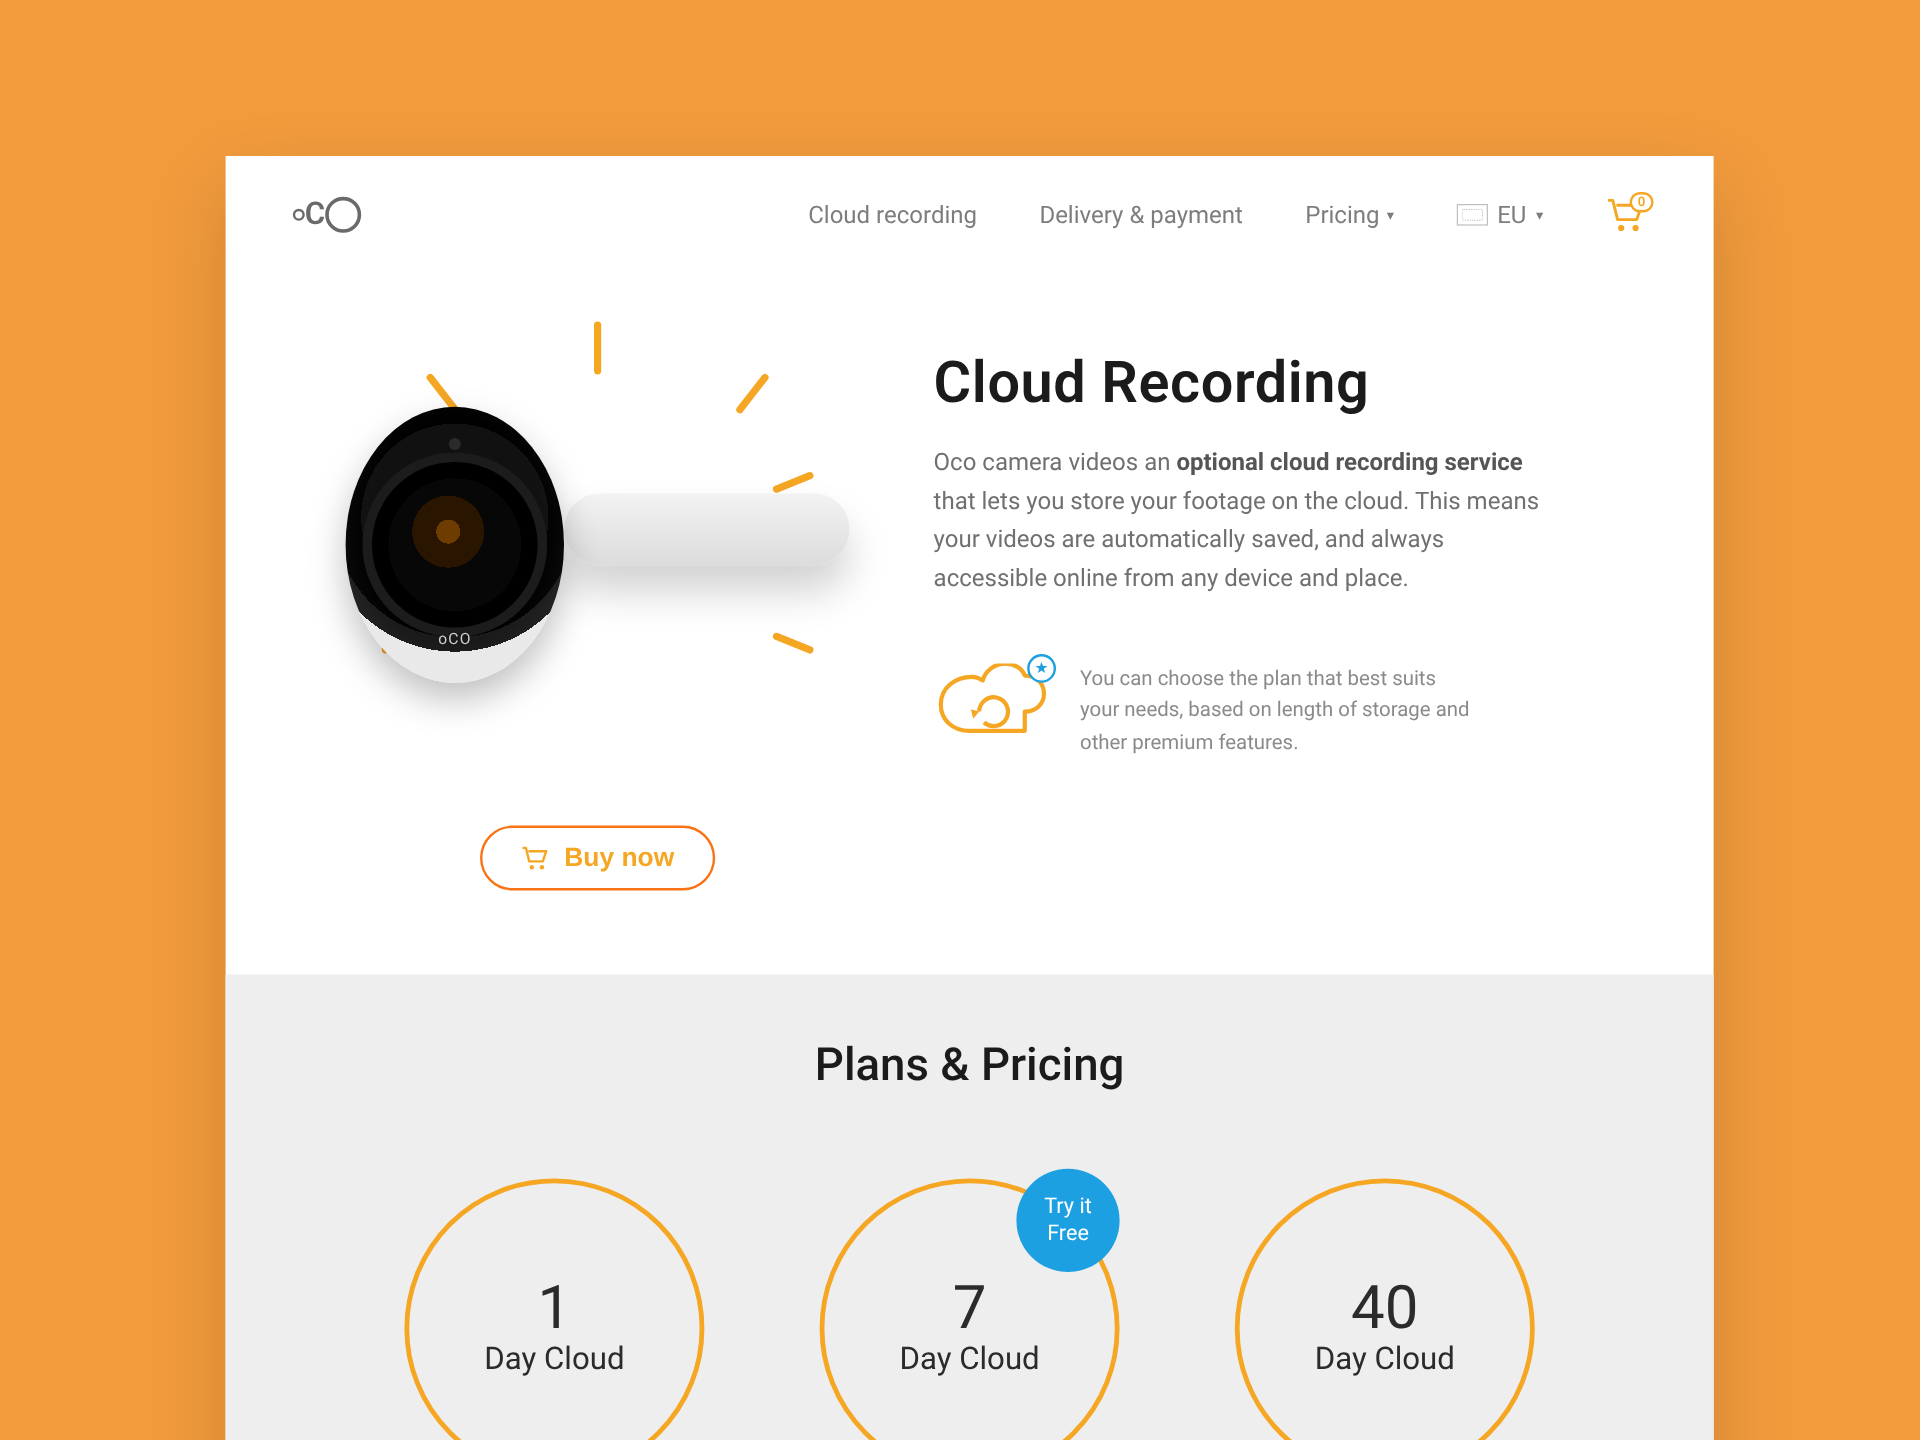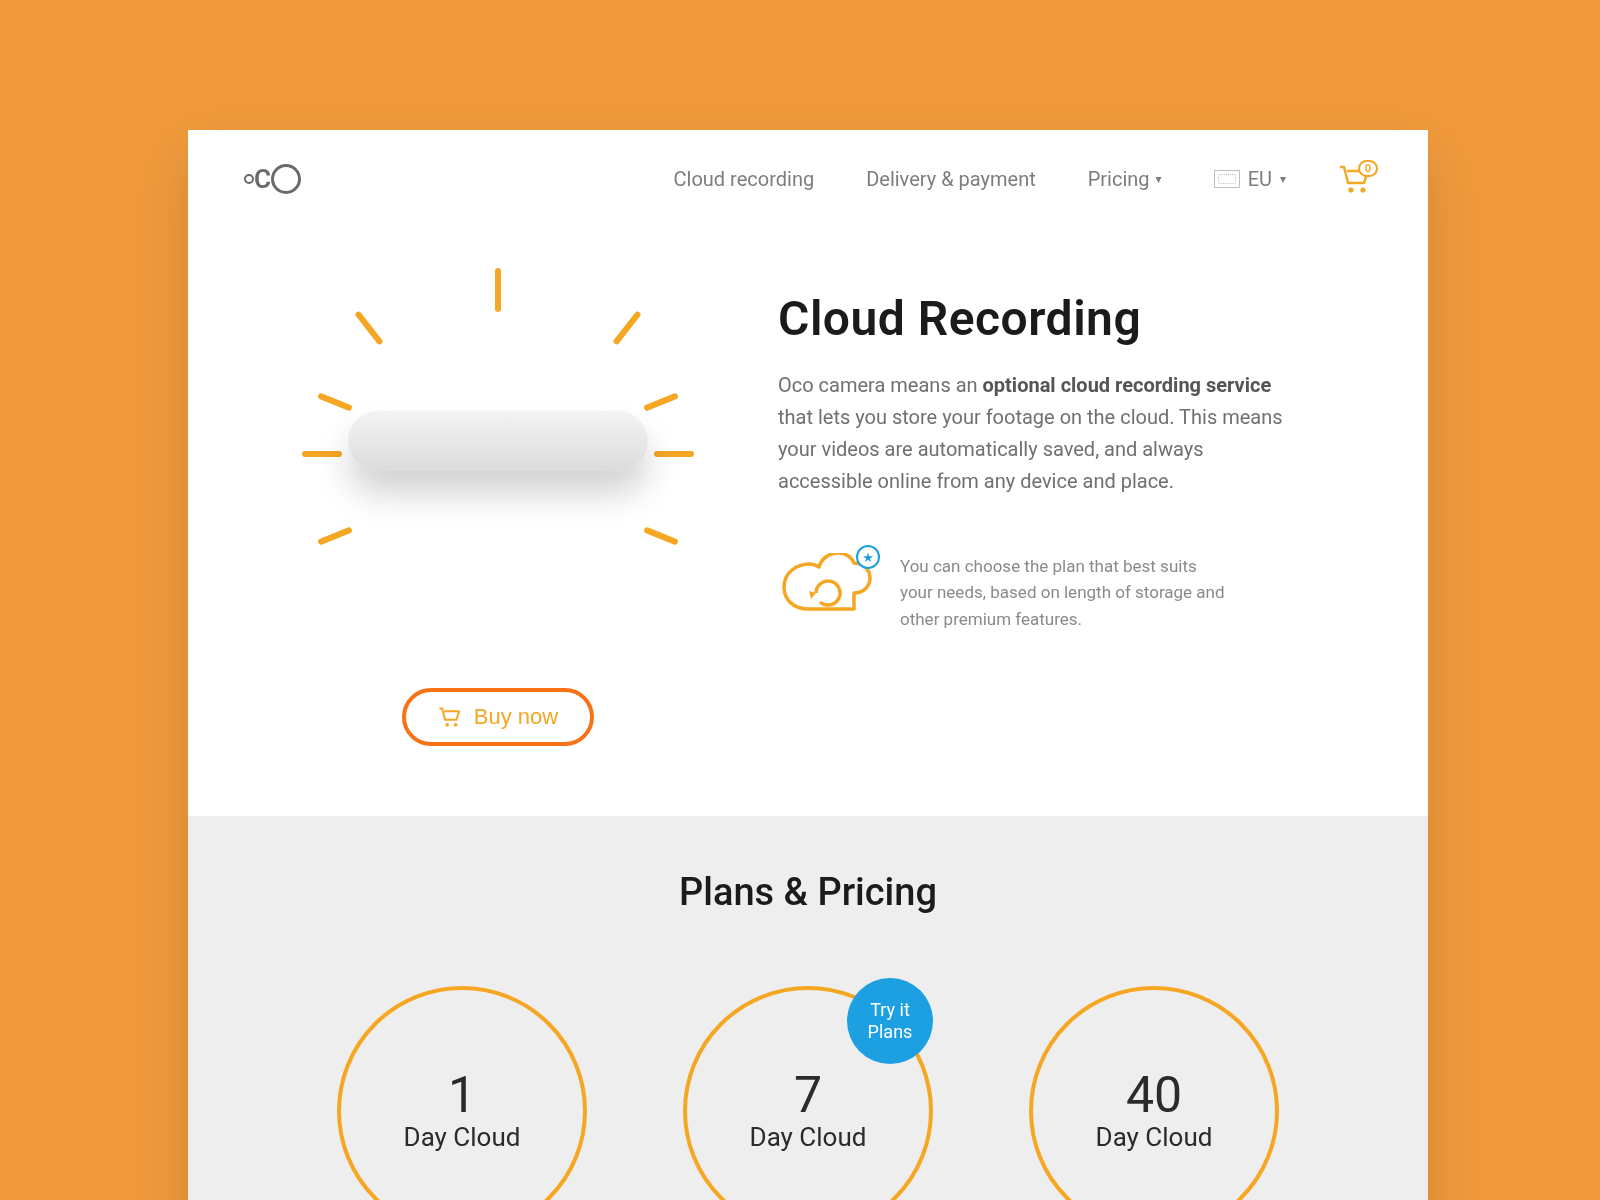--- a/index.html
+++ b/index.html
@@ -123,22 +123,22 @@
     width:300px; height:60px; margin-top:-26px;
     background: linear-gradient(#f3f3f3,#dcdcdc);
     border-radius:30px;
     box-shadow: 0 22px 34px rgba(0,0,0,0.18);
     position:relative; z-index:1;
   }
 
   .buy-btn{
     margin-top: 44px;
     display:inline-flex; align-items:center; gap:12px;
-    border:4px solid #f97316; color:#f5a623;
-    background:#fff; font-size:22px; font-weight:400;
+    border:2px solid #f97316; color:#f5a623;
+    background:#fff; font-size:22px; font-weight:700;
     padding:12px 32px; border-radius:999px; cursor:pointer;
   }
 
   .hero-right{
     flex:1; padding-top:26px;
   }
   .hero-title{
     font-size:48px; font-weight:600; color:#1b1b1b; letter-spacing:0.5px;
     margin-bottom:22px;
   }
@@ -232,37 +232,40 @@
       <div class="camera-wrap">
         <span class="ray r1"></span>
         <span class="ray r2"></span>
         <span class="ray r3"></span>
         <span class="ray r4"></span>
         <span class="ray r5"></span>
         <span class="ray r6"></span>
         <span class="ray r7"></span>
         <span class="ray r8"></span>
         <span class="ray r9"></span>
+        <div class="camera">
+          <span class="cam-brand">oCO</span>
+        </div>
         <div class="cam-stand"></div>
       </div>
 
       <button class="buy-btn">
         <svg width="24" height="22" viewBox="0 0 34 30">
           <path d="M2 3h4l4 16h16l4-12H9" fill="none" stroke="#f5a623" stroke-width="2.8" stroke-linejoin="round"></path>
           <circle cx="13" cy="26" r="2.6" fill="#f5a623"></circle>
           <circle cx="25" cy="26" r="2.6" fill="#f5a623"></circle>
         </svg>
         <span>Buy now</span>
       </button>
     </div>
 
     <div class="hero-right">
       <h1 class="hero-title">Cloud Recording</h1>
       <p class="hero-desc">
-        <span>Oco camera means an </span><b>optional cloud recording service</b><span> that lets you store your footage on the cloud. This means your videos are automatically saved, and always accessible online from any device and place.</span>
+        <span>Oco camera videos an </span><b>optional cloud recording service</b><span> that lets you store your footage on the cloud. This means your videos are automatically saved, and always accessible online from any device and place.</span>
       </p>
 
       <div class="plan-hint">
         <div class="cloud-icon-box">
           <svg width="96" height="66" viewBox="0 0 96 66">
             <path d="M76 40c10 0 16-7 16-15 0-9-7-15-16-15-2-6-9-10-16-10-9 0-17 6-19 14-3-2-6-3-9-3C18 11 6 20 6 34c0 13 10 22 24 22h46c0 0 0-16 0-16z" fill="none" stroke="#f5a623" stroke-width="3.5" stroke-linejoin="round"></path>
             <path d="M38 40a12 12 0 1 1 4 9" fill="none" stroke="#f5a623" stroke-width="3.5"></path>
             <path d="M38 40l-7-2 2 8z" fill="#f5a623"></path>
           </svg>
           <span class="star">★</span>
@@ -276,21 +279,21 @@
     <h2 class="plans-title">Plans &amp; Pricing</h2>
 
     <div class="plan-row">
       <div class="plan-circle">
         <div class="plan-num">1</div>
         <div class="plan-label">Day Cloud</div>
       </div>
 
       <div class="plan-circle">
         <div class="try-badge" style="white-space: pre-line;">Try it
-Plans</div>
+Free</div>
         <div class="plan-num">7</div>
         <div class="plan-label">Day Cloud</div>
       </div>
 
       <div class="plan-circle">
         <div class="plan-num">40</div>
         <div class="plan-label">Day Cloud</div>
       </div>
     </div>
   </section>

